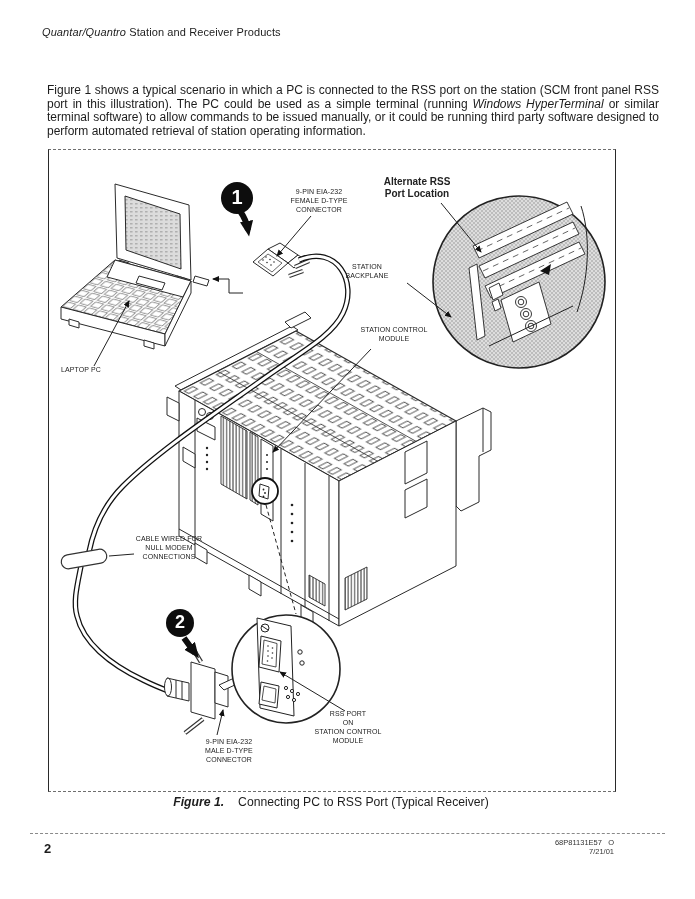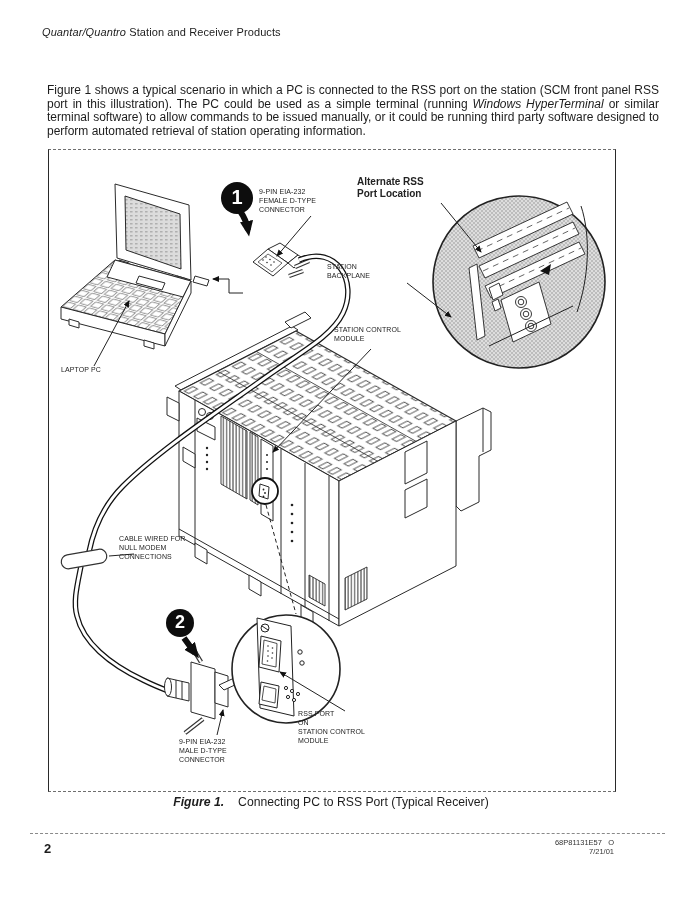--- a/index.html
+++ b/index.html
@@ -13,21 +13,21 @@
   .header-line .it{font-style:italic;}
   .doc-title{left:47px;top:55px;font-size:15.5px;font-weight:bold;font-style:italic;letter-spacing:.1px;}
   .intro{left:47px;top:84px;width:612px;font-size:12px;line-height:13.7px;text-align:justify;}
   .intro .it{font-style:italic;}
   .figure-box{
     left:48px;top:149px;width:566px;height:641px;
     border-top:1px dashed #6e6e6e;border-bottom:1px dashed #6e6e6e;
     border-left:1px solid #2a2a2a;border-right:1.5px solid #2a2a2a;
   }
   .fig-label{
-    position:absolute;font-size:7px;line-height:9px;
+    position:absolute;font-size:7px;line-height:9px;text-align:center;
     white-space:pre-line;color:#222;letter-spacing:.1px;
   }
   .fig-label.bold{font-size:10px;line-height:11.5px;font-weight:bold;letter-spacing:0;}
   .fig-label.left{text-align:left;}
   .badge{
     position:absolute;background:#0d0d0d;color:#fff;border-radius:50%;
     text-align:center;font-weight:bold;
   }
   .badge.b1{left:172px;top:32px;width:32px;height:32px;font-size:20px;line-height:31px;}
   .badge.b2{left:117px;top:459px;width:28px;height:28px;font-size:18px;line-height:27px;}

